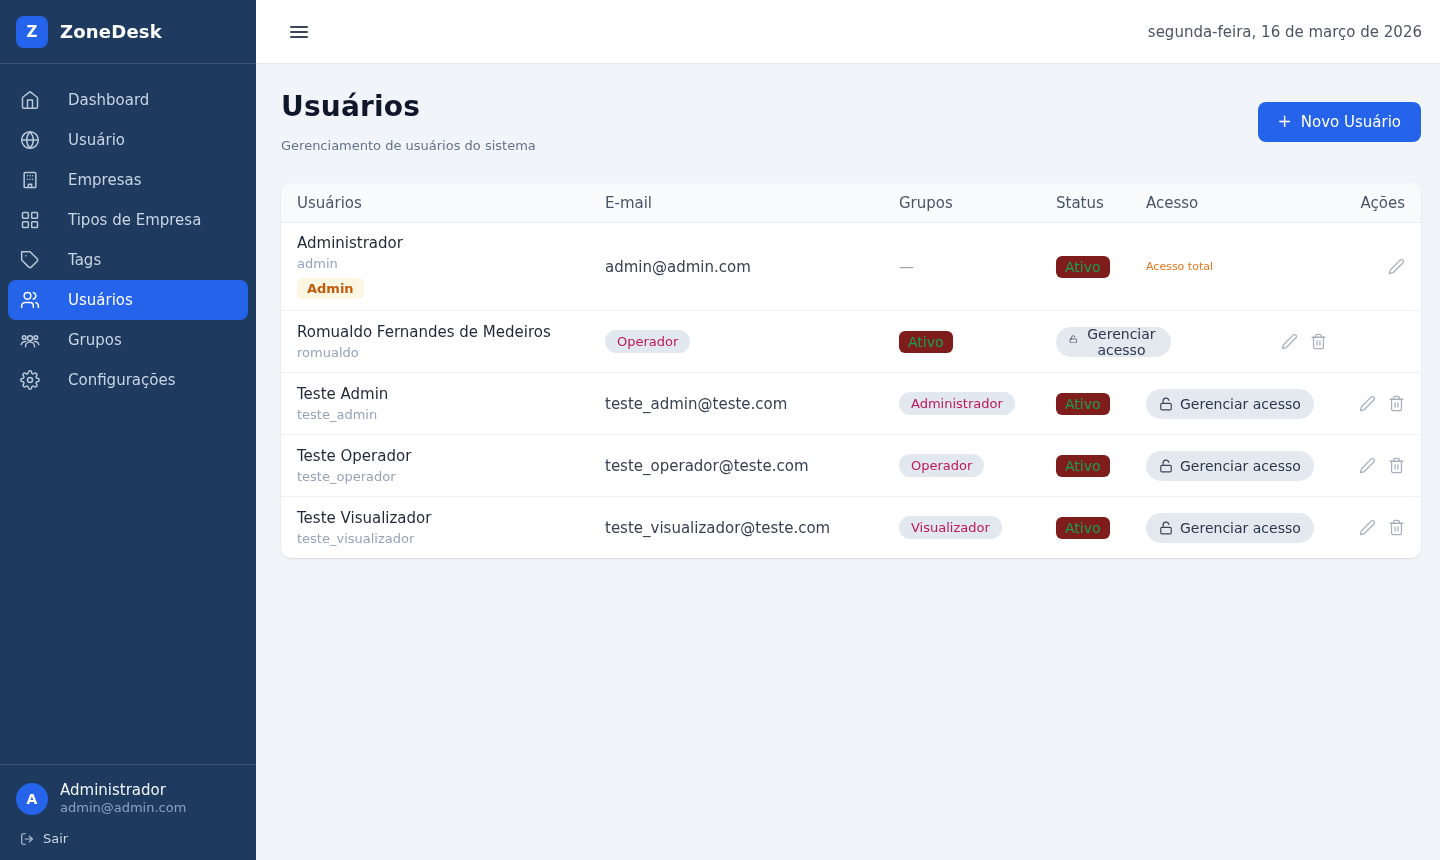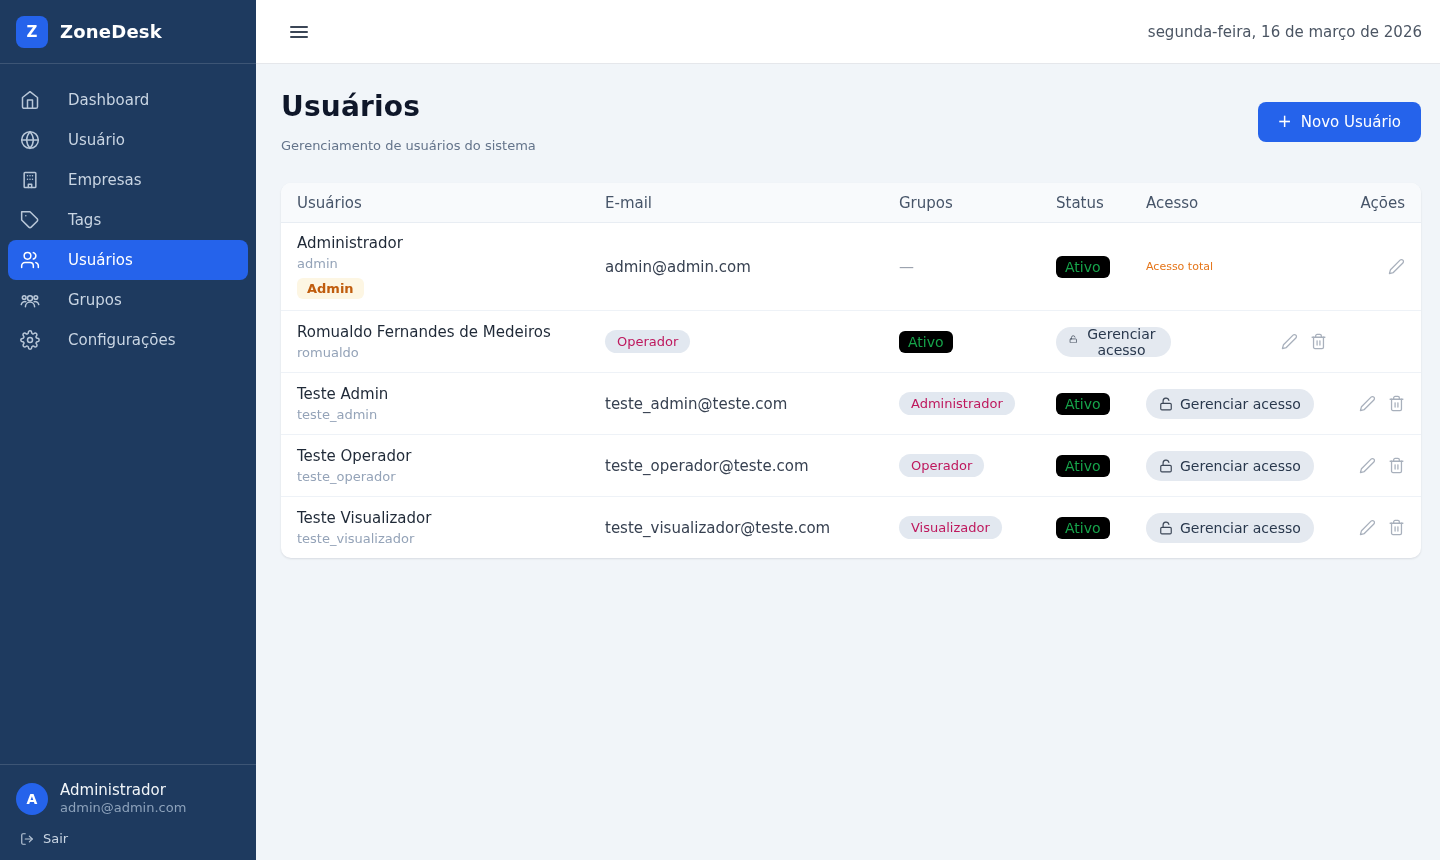--- a/index.html
+++ b/index.html
@@ -103,21 +103,21 @@
     margin-top:7px; background:#fdf6e3; color:#c05d0e;
     font-size:13px; font-weight:bold; border-radius:6px; padding:3px 10px;
   }
   .email-text { font-size:15px; color:#374151; }
   .badge-group {
     background:#e2e8f0; color:#be185d; font-size:13px;
     border-radius:12px; padding:4px 12px;
   }
   .dash { color:#9ca3af; font-size:15px; }
   .badge-status {
-    background:#000000; color:#16a34a; font-size:14px;
+    background:#7f1d1d; color:#16a34a; font-size:14px;
     border-radius:6px; padding:3px 9px;
   }
   .access-total { color:#e57519; font-size:11px; }
   .btn-access {
     background:#e4e9f0; color:#29384d; border:none; border-radius:15px;
     height:30px; padding:0 13px; font-size:14px; font-family:inherit;
     display:flex; align-items:center; gap:7px; cursor:pointer;
   }
   .btn-access .ba-icon { width:14px; height:14px; color:#3b4656; }
   .td.actions { justify-content:flex-end; gap:12px; padding-right:16px; }
@@ -155,20 +155,31 @@
     </div>
     <div class="nav-item">
       <span class="ni-icon">
         <svg viewBox="0 0 24 24" fill="none" stroke="currentColor" stroke-width="1.8" stroke-linecap="round" stroke-linejoin="round">
             <rect x="5" y="3" width="14" height="18" rx="1"></rect>
             <path d="M10 21v-4h4v4"></path>
             <path d="M9 7h.01M15 7h.01M9 11h.01M15 11h.01M12 7h.01M12 11h.01"></path>
           </svg>
       </span>
       <span>Empresas</span>
+    </div>
+    <div class="nav-item">
+      <span class="ni-icon">
+        <svg viewBox="0 0 24 24" fill="none" stroke="currentColor" stroke-width="1.8" stroke-linecap="round" stroke-linejoin="round">
+            <rect x="3" y="3" width="7" height="7" rx="1"></rect>
+            <rect x="14" y="3" width="7" height="7" rx="1"></rect>
+            <rect x="14" y="14" width="7" height="7" rx="1"></rect>
+            <rect x="3" y="14" width="7" height="7" rx="1"></rect>
+          </svg>
+      </span>
+      <span>Tipos de Empresa</span>
     </div>
     <div class="nav-item">
       <span class="ni-icon">
         <svg viewBox="0 0 24 24" fill="none" stroke="currentColor" stroke-width="1.8" stroke-linecap="round" stroke-linejoin="round">
             <path d="M20.59 13.41l-7.17 7.17a2 2 0 0 1-2.83 0L2 12V2h10l8.59 8.59a2 2 0 0 1 0 2.83z"></path>
             <line x1="7" y1="7" x2="7.01" y2="7"></line>
           </svg>
       </span>
       <span>Tags</span>
     </div>

